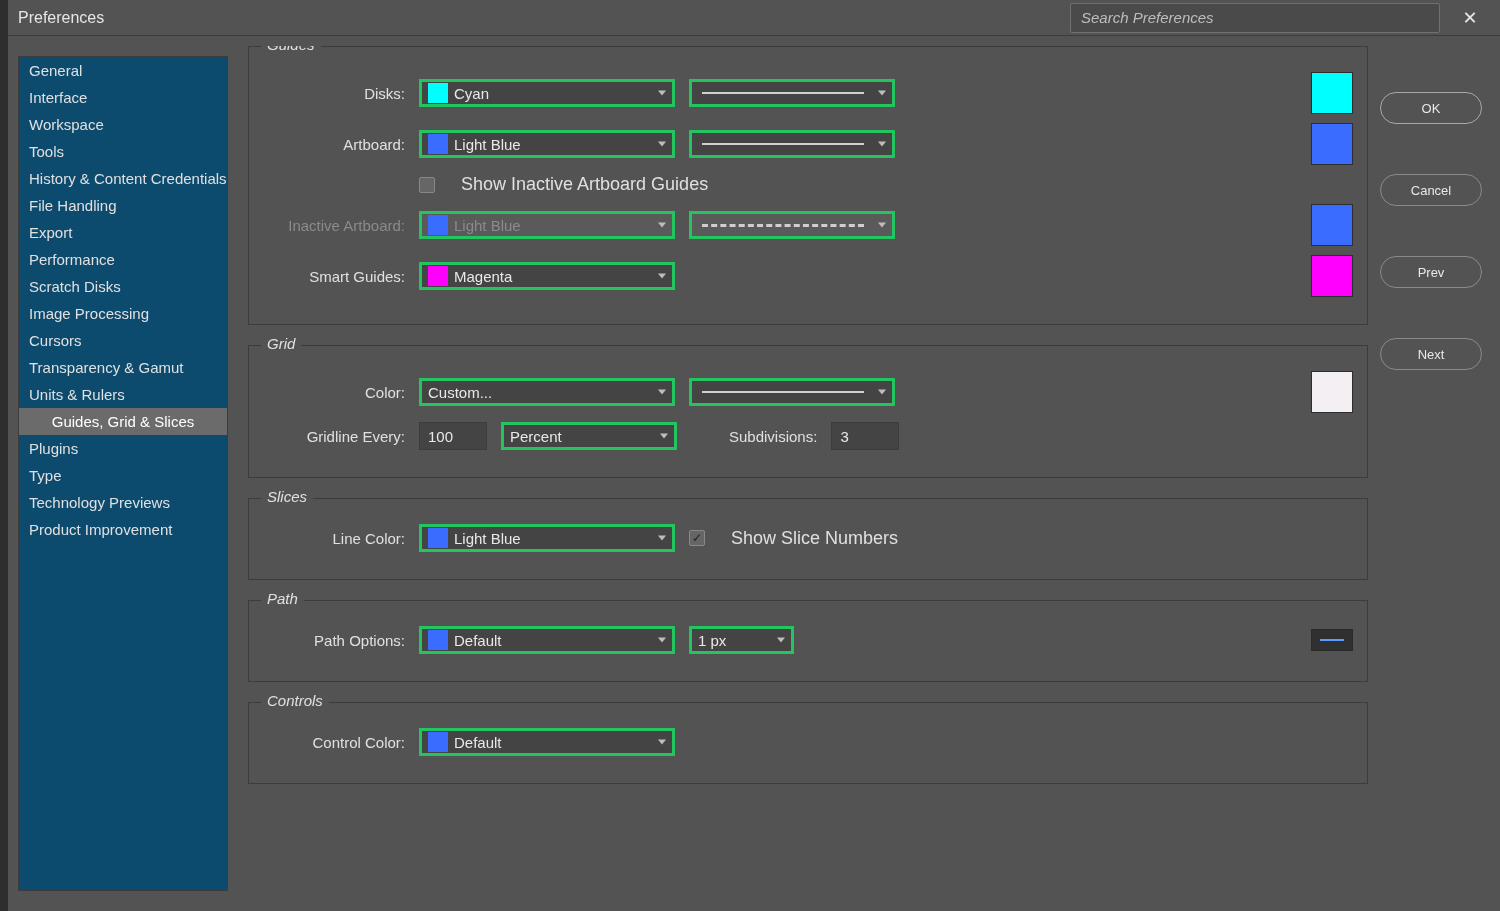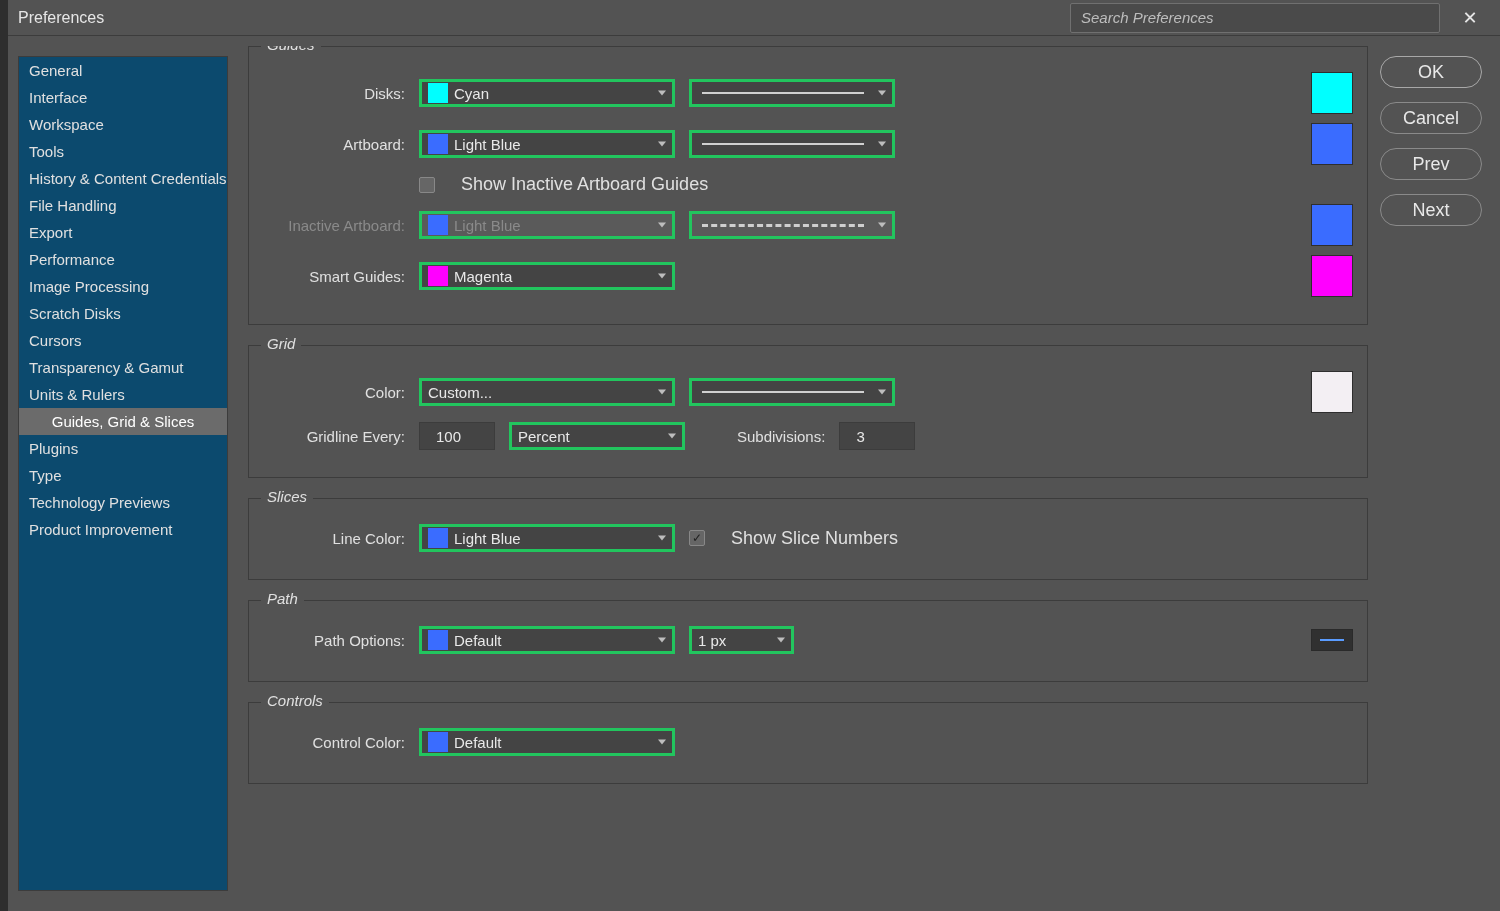--- a/index.html
+++ b/index.html
@@ -46,21 +46,21 @@
   .content {
     flex: 1; padding: 0 12px 0 20px; overflow-y: auto;
   }
   .actions {
     width: 110px; padding: 10px 8px 0 0;
     display: flex; flex-direction: column; gap: 14px;
   }
   .pill-btn {
     height: 32px; border-radius: 16px;
     border: 1px solid #8a8a8a; background: transparent;
-    color: #e8e8e8; font-size: 18px; cursor: pointer;
+    color: #e8e8e8; font-size: 13px; cursor: pointer; margin-top: 36px;
   }
   .pill-btn.primary { border-color: #a8a8a8; }
   
   .group {
     border: 1px solid #3c3c3c;
     margin-bottom: 20px;
     padding: 16px 14px 18px 14px;
     position: relative;
   }
   .group-title {
@@ -125,23 +125,23 @@
   }
   .chk .box {
     width: 16px; height: 16px; background: #666;
     border: 1px solid #888; border-radius: 2px;
     display: inline-flex; align-items: center; justify-content: center;
     font-size: 12px; color: #222;
   }
   .chk .box.checked::after { content: "✓"; color: #222; }
   
   .num-input {
-    width: 76px; height: 28px; background: #444;
+    width: 68px; height: 28px; background: #444;
     border: 1px solid #3c3c3c; color: #e8e8e8;
-    font-size: 15px; padding: 0 16px;
+    font-size: 15px; padding: 0 8px;
   }
 </style>
 </head>
 <body>
 
 <div class="window">
 
   <div class="titlebar">
     <span class="title">Preferences</span>
     <span class="spacer"></span>
@@ -155,22 +155,22 @@
 
     <div class="sidebar" id="sidebar">
         <div class="sidebar-item">General</div>
         <div class="sidebar-item">Interface</div>
         <div class="sidebar-item">Workspace</div>
         <div class="sidebar-item">Tools</div>
         <div class="sidebar-item">History &amp; Content Credentials</div>
         <div class="sidebar-item">File Handling</div>
         <div class="sidebar-item">Export</div>
         <div class="sidebar-item">Performance</div>
+        <div class="sidebar-item">Scratch Disks</div>
         <div class="sidebar-item">Image Processing</div>
-        <div class="sidebar-item">Scratch Disks</div>
         <div class="sidebar-item">Cursors</div>
         <div class="sidebar-item">Transparency &amp; Gamut</div>
         <div class="sidebar-item">Units &amp; Rulers</div>
         <div class="sidebar-item selected">Guides, Grid &amp; Slices</div>
         <div class="sidebar-item">Plugins</div>
         <div class="sidebar-item">Type</div>
         <div class="sidebar-item">Technology Previews</div>
         <div class="sidebar-item">Product Improvement</div>
       </div>
 

